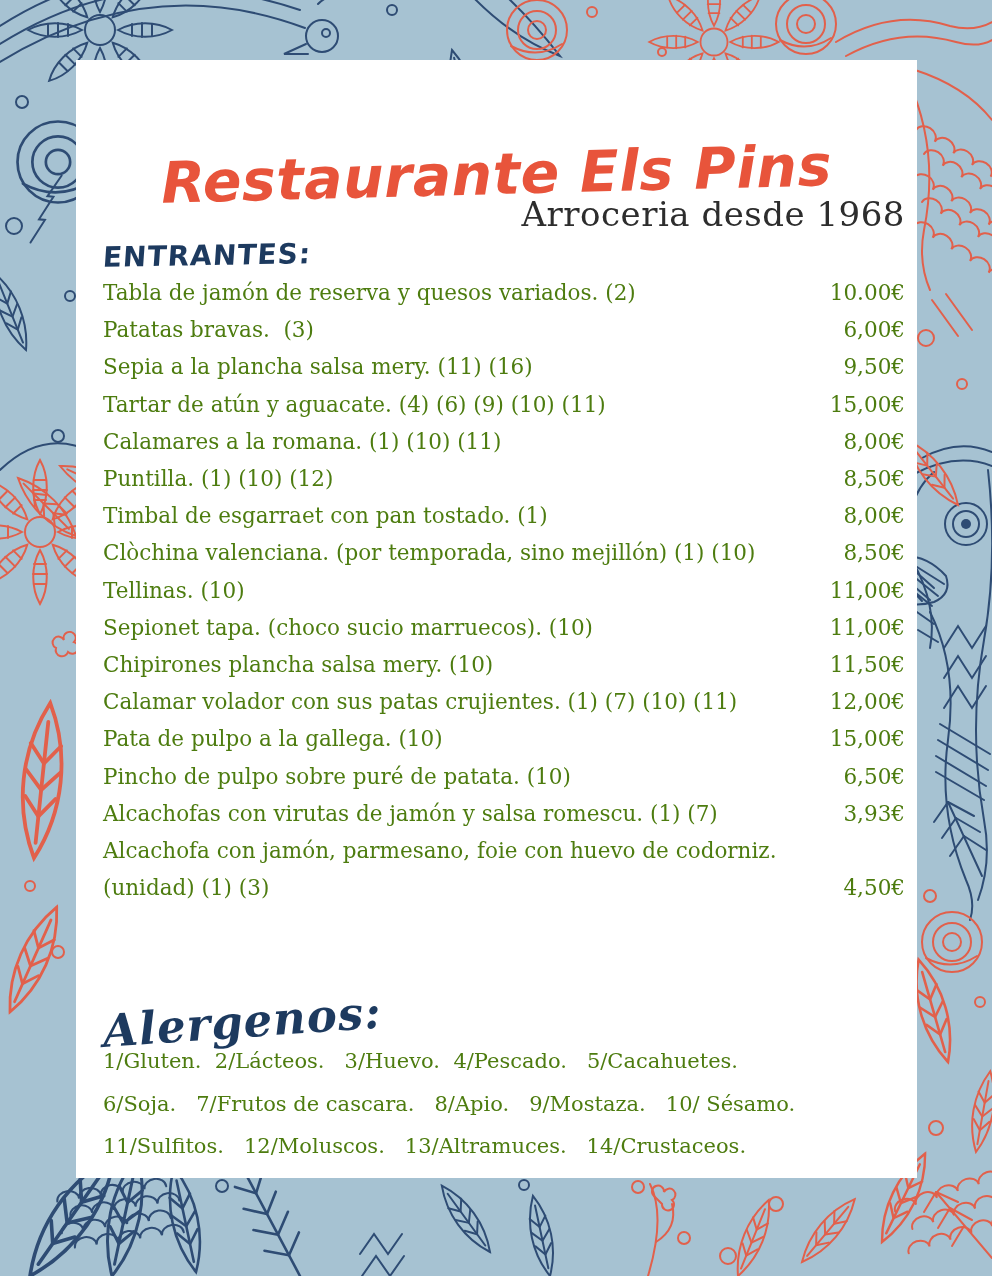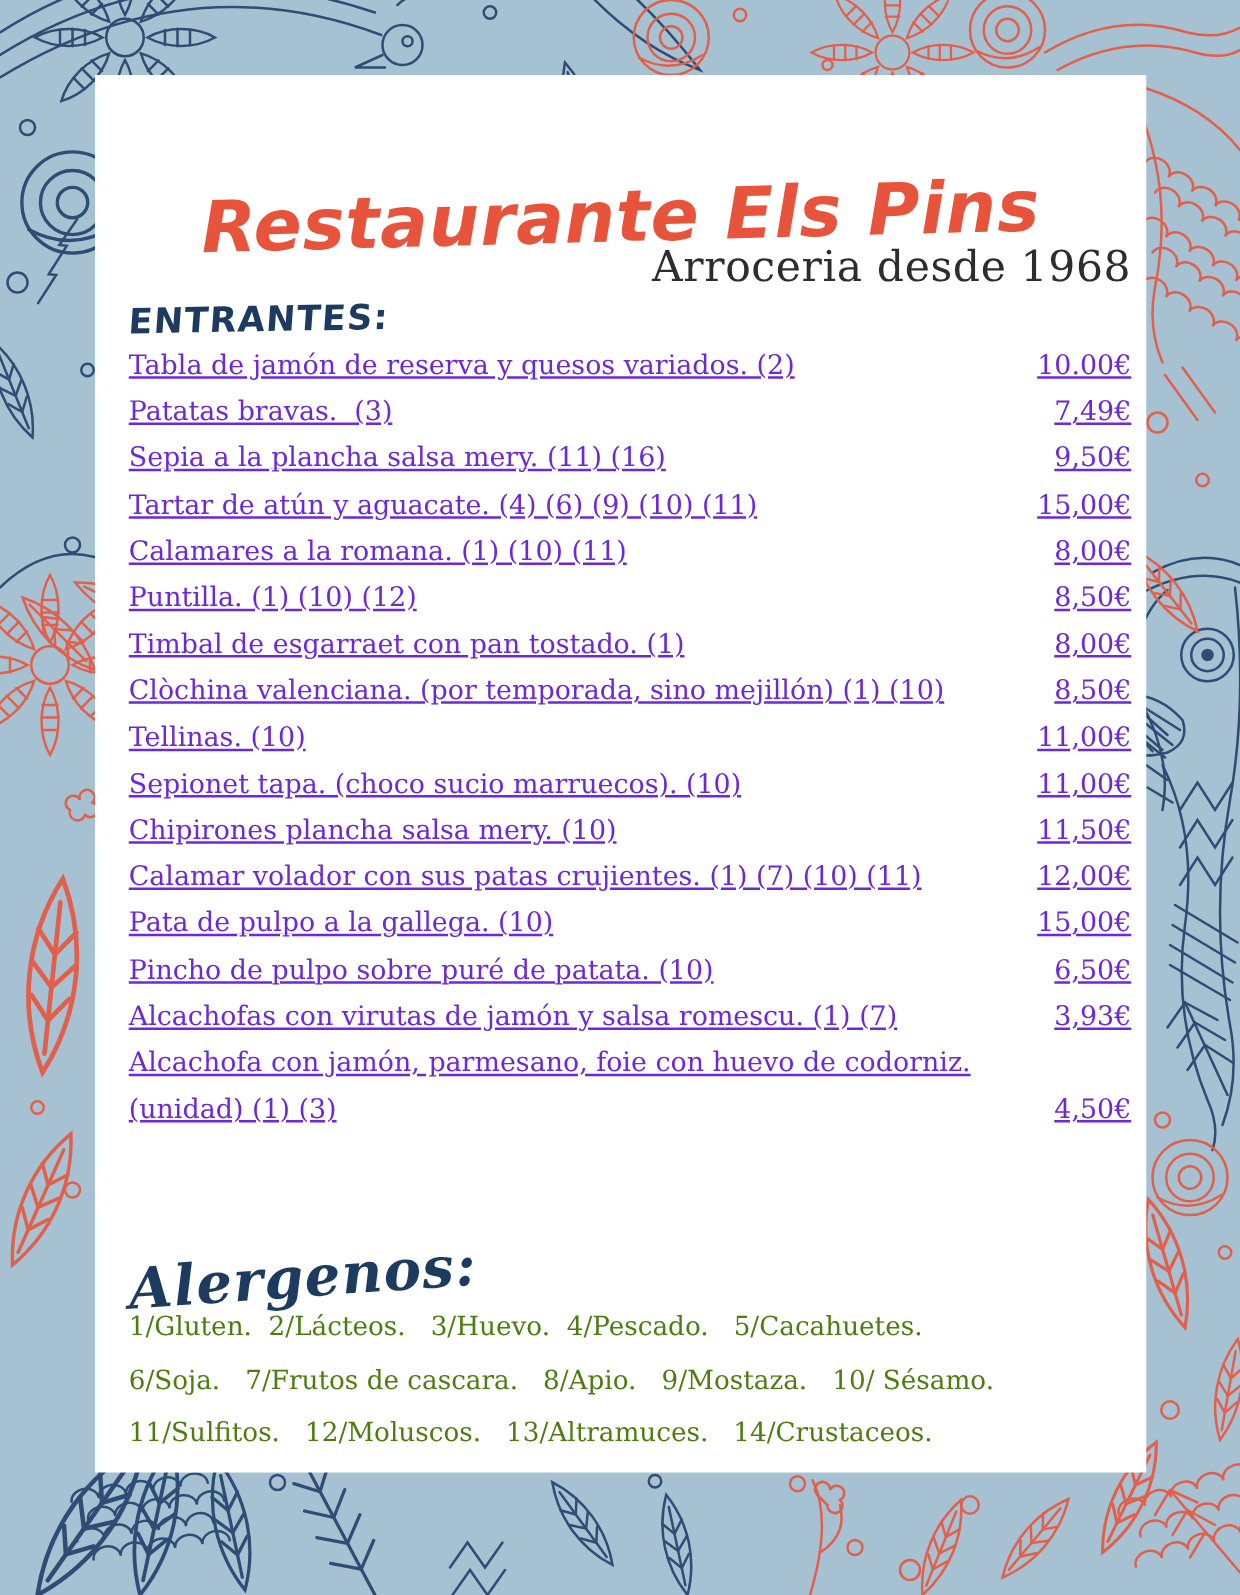--- a/index.html
+++ b/index.html
@@ -26,21 +26,21 @@
   }
   .section-title{
     position:absolute;left:27px;top:156px;
     font-family:"DejaVu Sans","Liberation Sans",sans-serif;
     font-weight:bold;font-size:28px;color:#1d3a5f;
     transform:skewX(-5deg) rotate(-1deg);letter-spacing:1px;
   }
   .menu-list{position:absolute;left:27px;right:12px;top:214px;}
   .menu-row{
     display:flex;align-items:center;height:37.2px;
-    font-size:21.5px;color:#6d28d9;text-decoration:underline;
+    font-size:21.5px;color:#4d7c0f;
   }
   .item-name{flex:1;white-space:pre-wrap;}
   .item-price{margin-left:12px;white-space:nowrap;}
   .allergens-title{
     position:absolute;left:27px;top:908px;
     font-style:italic;font-weight:bold;font-size:45px;color:#1d3a5f;
     transform:rotate(-4deg);transform-origin:left center;letter-spacing:1px;
   }
   .allergen-lines{
     position:absolute;left:27px;right:30px;top:980px;
@@ -227,21 +227,21 @@
 
   <h2 class="section-title">ENTRANTES:</h2>
 
   <div class="menu-list">
     <div class="menu-row">
       <span class="item-name">Tabla de jamón de reserva y quesos variados. (2)</span>
       <span class="item-price">10.00€</span>
     </div>
     <div class="menu-row">
       <span class="item-name">Patatas bravas.  (3)</span>
-      <span class="item-price">7,49€</span>
+      <span class="item-price">6,00€</span>
     </div>
     <div class="menu-row">
       <span class="item-name">Sepia a la plancha salsa mery. (11) (16)</span>
       <span class="item-price">9,50€</span>
     </div>
     <div class="menu-row">
       <span class="item-name">Tartar de atún y aguacate. (4) (6) (9) (10) (11)</span>
       <span class="item-price">15,00€</span>
     </div>
     <div class="menu-row">

